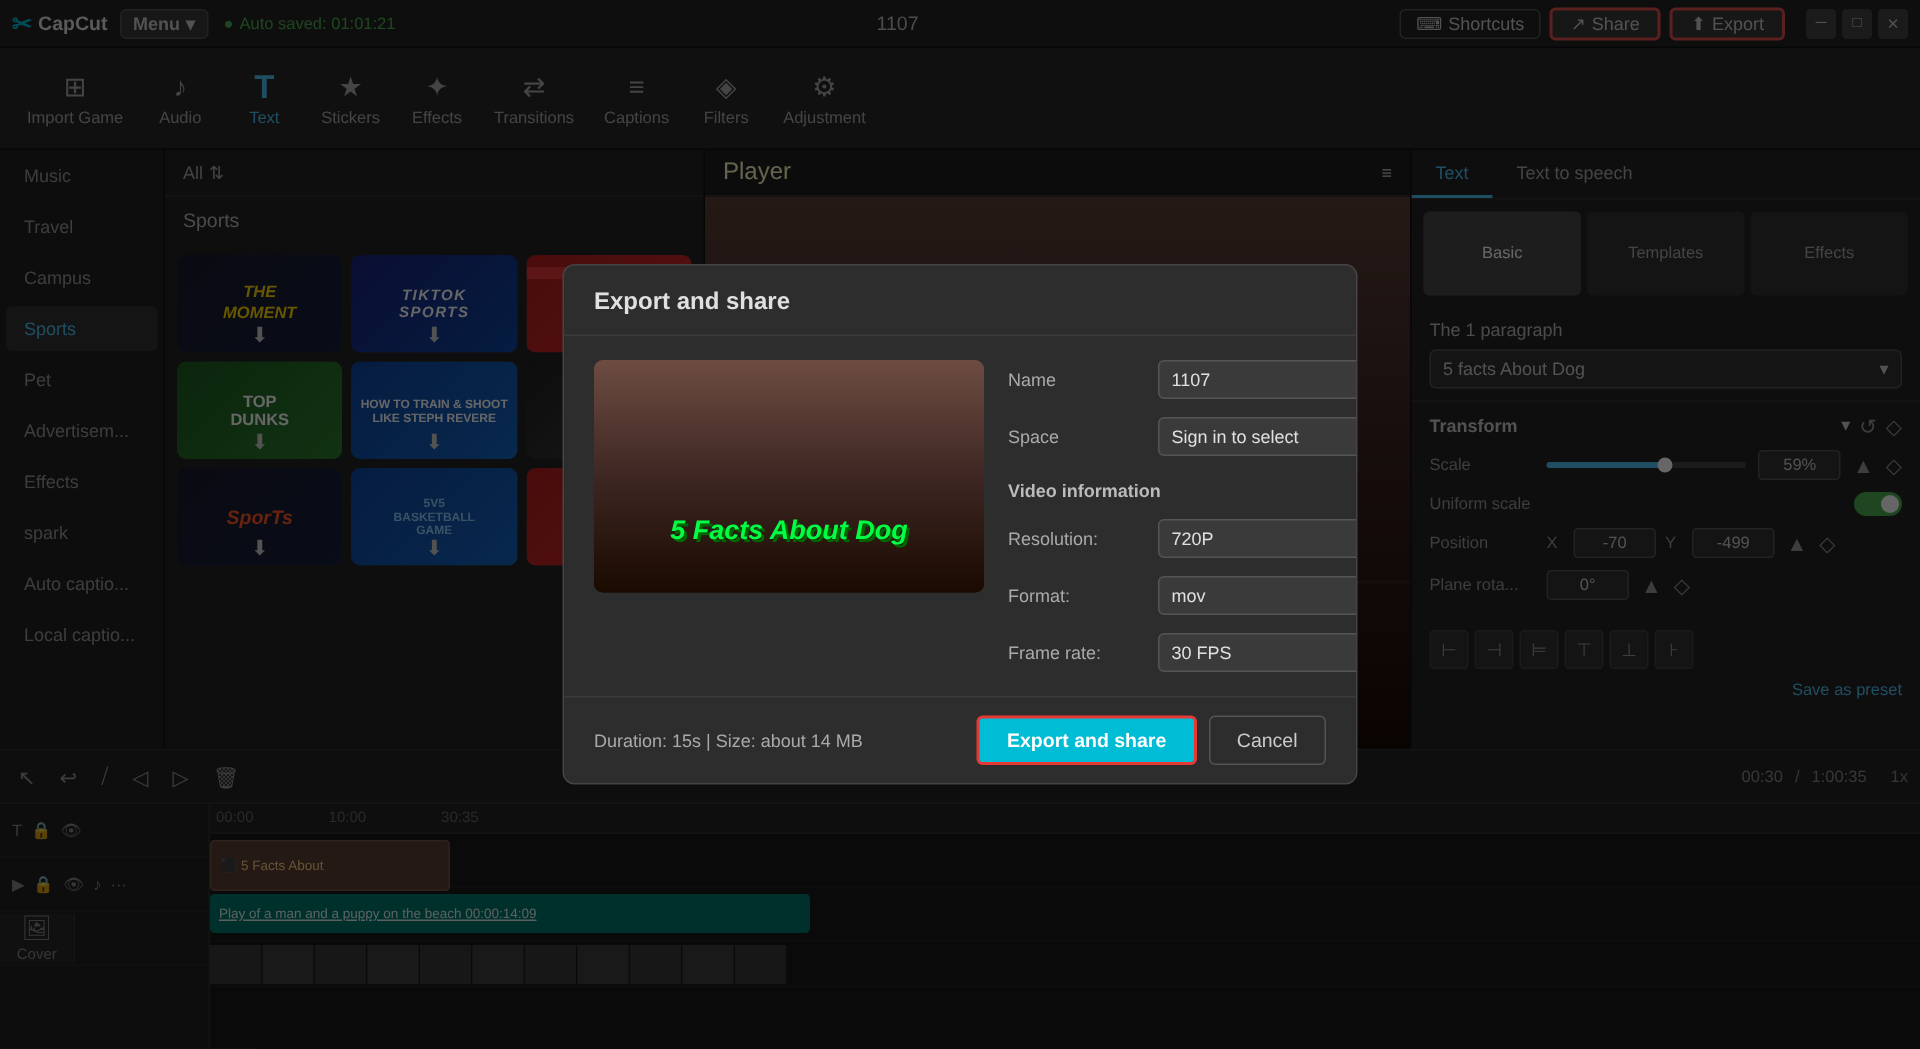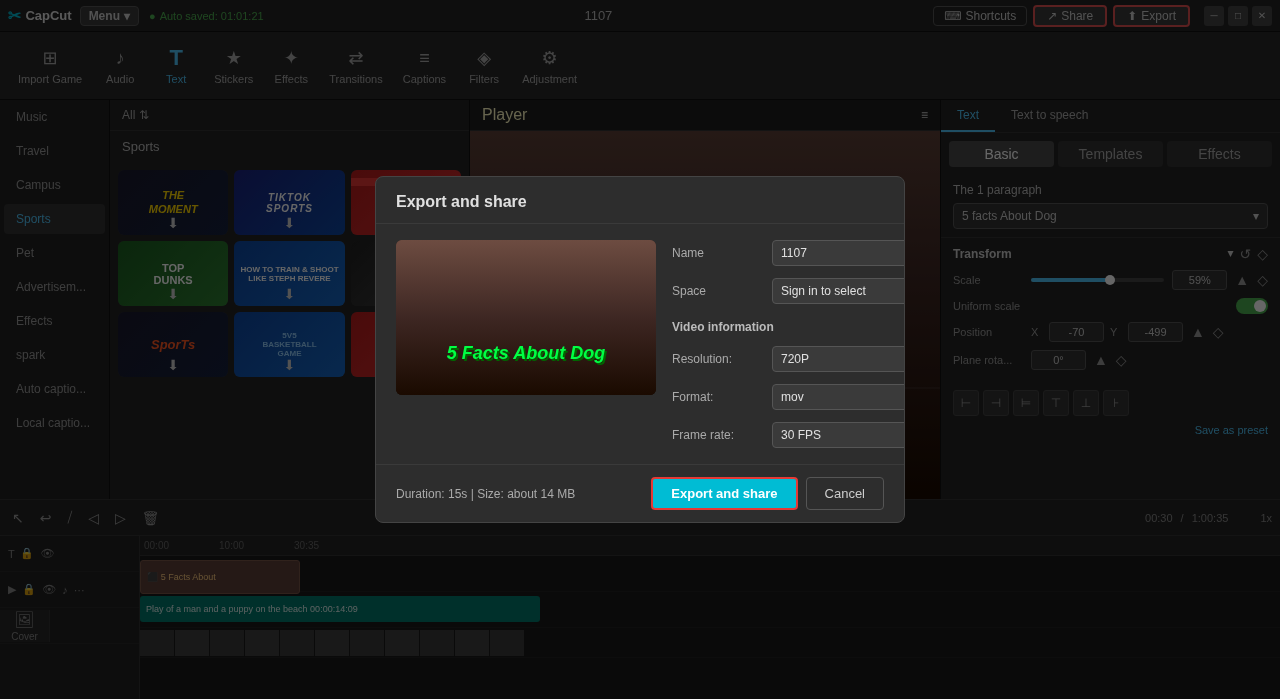--- a/index.html
+++ b/index.html
@@ -327,24 +327,24 @@
     .mode-tabs {
       display: flex;
       padding: 8px;
       gap: 4px;
     }
     .mode-tab {
       flex: 1;
       background: #333;
       border: none;
       color: #aaa;
-      padding: 5px;
+      padding: 22px;
       border-radius: 4px;
       cursor: pointer;
-      font-size: 14px;
+      font-size: 11px;
       text-align: center;
     }
     .mode-tab.active {
       background: #4a4a4a;
       color: #fff;
     }
     .paragraph-section {
       padding: 8px 12px;
     }
     .section-title {
@@ -1031,21 +1031,21 @@
     <button class="timeline-tool">↖</button>
     <button class="timeline-tool">↩</button>
     <button class="timeline-tool">⧸</button>
     <button class="timeline-tool">◁</button>
     <button class="timeline-tool">▷</button>
     <button class="timeline-tool">🗑</button>
     <div style="flex:1;"></div>
     <span style="color:#888;font-size:11px;">00:30</span>
     <span style="color:#888;font-size:11px;"> / </span>
     <span style="color:#888;font-size:11px;">1:00:35</span>
-    <span style="color:#888;font-size:11px;margin-left:24px;">1x</span>
+    <span style="color:#888;font-size:11px;margin-left:8px;">1x</span>
   </div>
   <div class="timeline-content">
     <div class="timeline-labels">
       <div class="timeline-label-row">
         <span>T</span>
         <span>🔒</span>
         <span>👁</span>
       </div>
       <div class="timeline-label-row">
         <span>▶</span>
@@ -1068,21 +1068,21 @@
         <span>30:35</span>
       </div>
 
       <div class="track-row">
         <div class="text-track" style="left:0;width:160px;">
           <span style="font-size:9px;">⬛ 5 Facts About</span>
         </div>
       </div>
 
       <div class="track-row">
-        <div class="video-track" style="left:0;width:400px;">
+        <div class="video-track" style="left:0;width:400px;text-decoration:underline;">
           <span style="font-size:9px;white-space:nowrap;overflow:hidden;">Play of a man and a puppy on the beach  00:00:14:09</span>
         </div>
       </div>
 
       <div class="track-row" style="height:30px;">
         <div class="filmstrip" style="position:absolute;left:0;top:2px;width:400px;">
           <div class="filmstrip-frame"></div>
           <div class="filmstrip-frame"></div>
           <div class="filmstrip-frame"></div>
           <div class="filmstrip-frame"></div>

